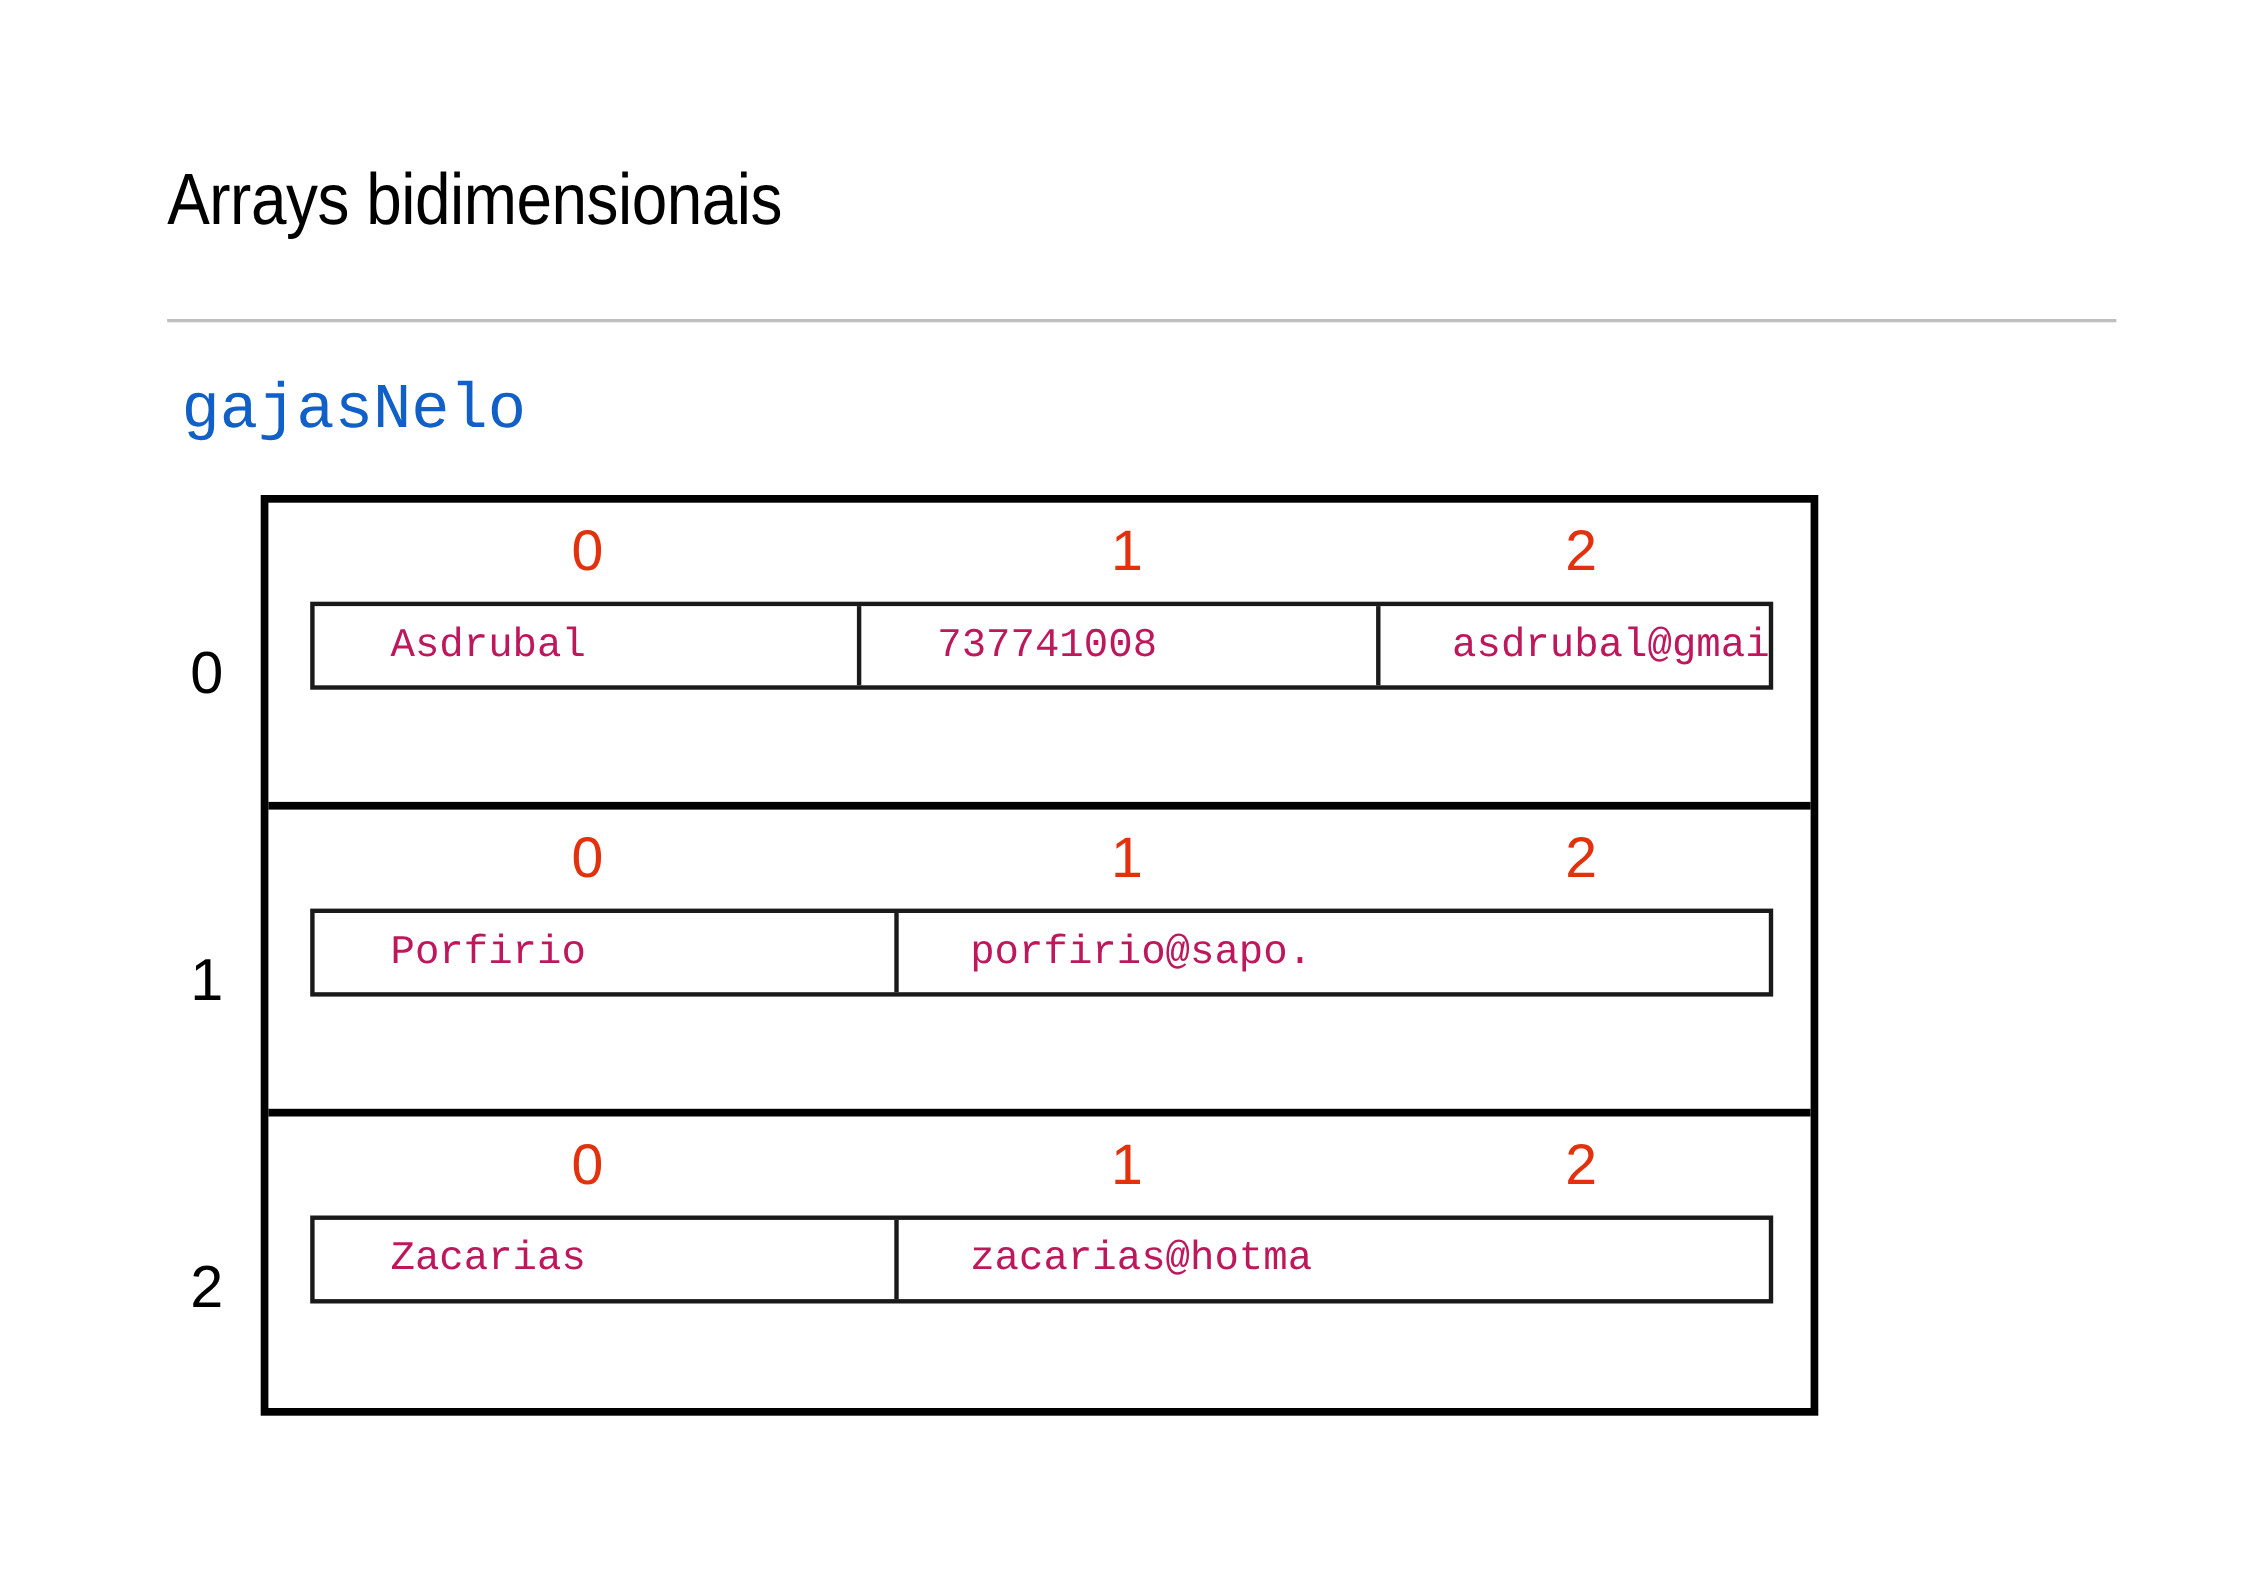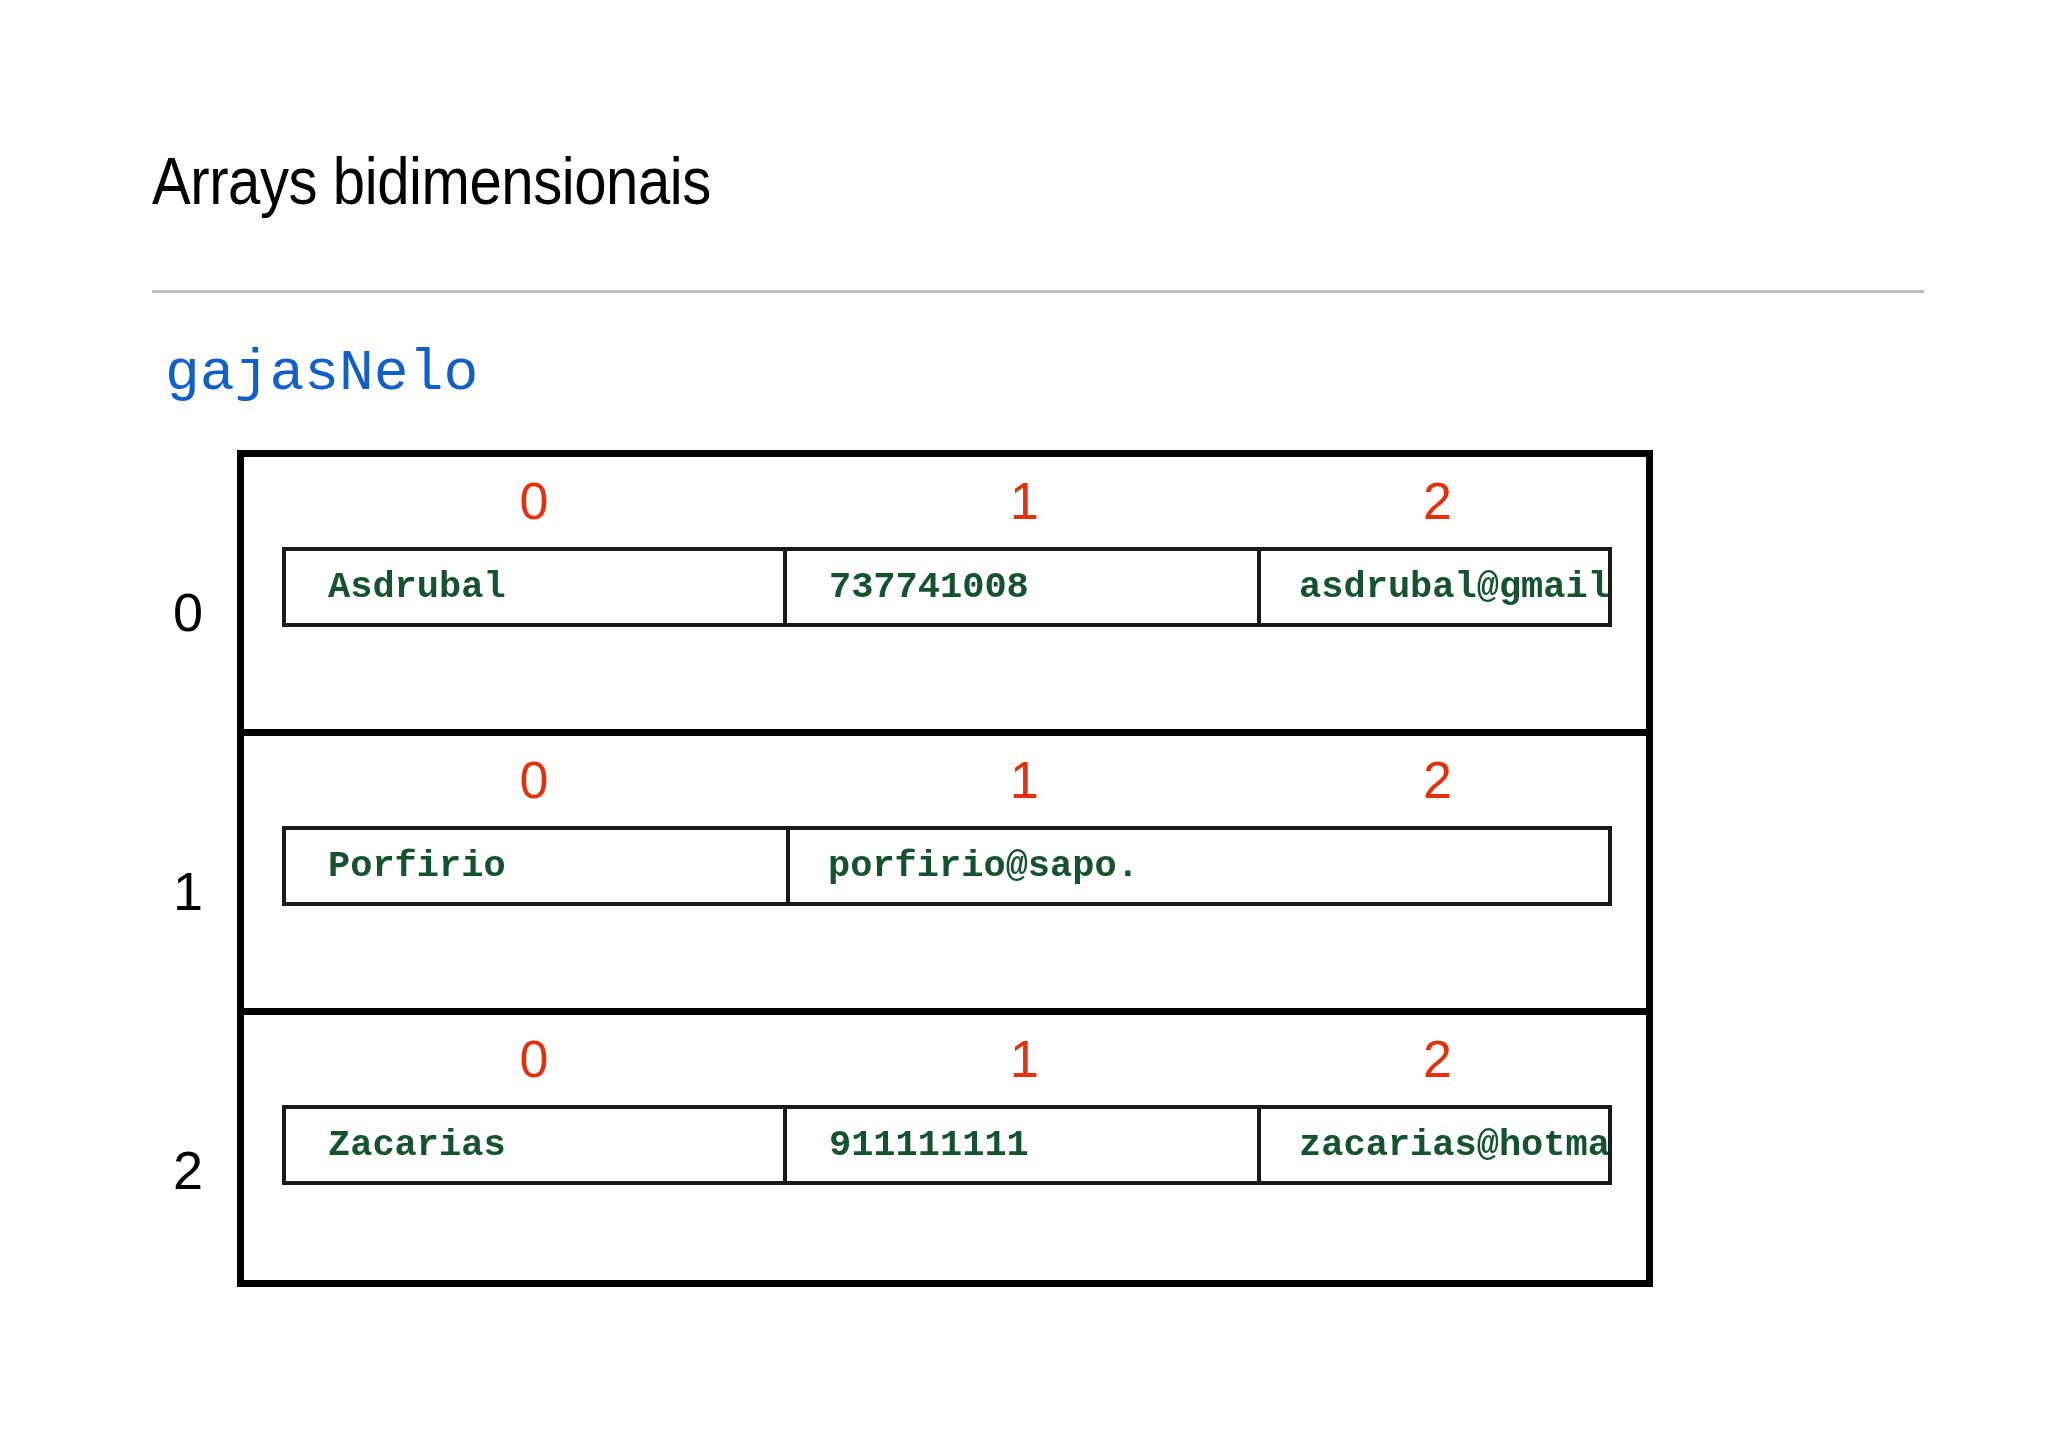--- a/index.html
+++ b/index.html
@@ -114,24 +114,25 @@
     background: #ffffff;
   }
   .cell {
     box-sizing: border-box;
     display: flex;
     align-items: center;
     padding-left: 42px;
     border-right: 4px solid #1a1a1a;
     font-family: "Liberation Mono", "DejaVu Sans Mono", monospace;
     font-size: 37px;
-    font-weight: bold;
-    color: #14532d;
+    font-weight: normal;
+    color: #be185d;
     white-space: nowrap;
     overflow: hidden;
+    margin-left: 27px;
   }
   .cell.c0 { width: 504px; }
   .cell.c1 { width: 477px; }
   .cell.c2 { width: 349px; border-right: none; padding-left: 38px; }
 
   
   .row-label {
     position: absolute;
     left: 160px;
     width: 56px;
@@ -188,18 +189,17 @@
   </div>
 
   <div class="array-row">
     <div class="col-index-strip">
       <div class="col-index c0">0</div>
       <div class="col-index c1">1</div>
       <div class="col-index c2">2</div>
     </div>
     <div class="inner-table">
       <div class="cell c0">Zacarias</div>
-      <div class="cell c1">911111111</div>
       <div class="cell c2">zacarias@hotmail.com</div>
     </div>
   </div>
 
 </div>
 
 </body></html>

